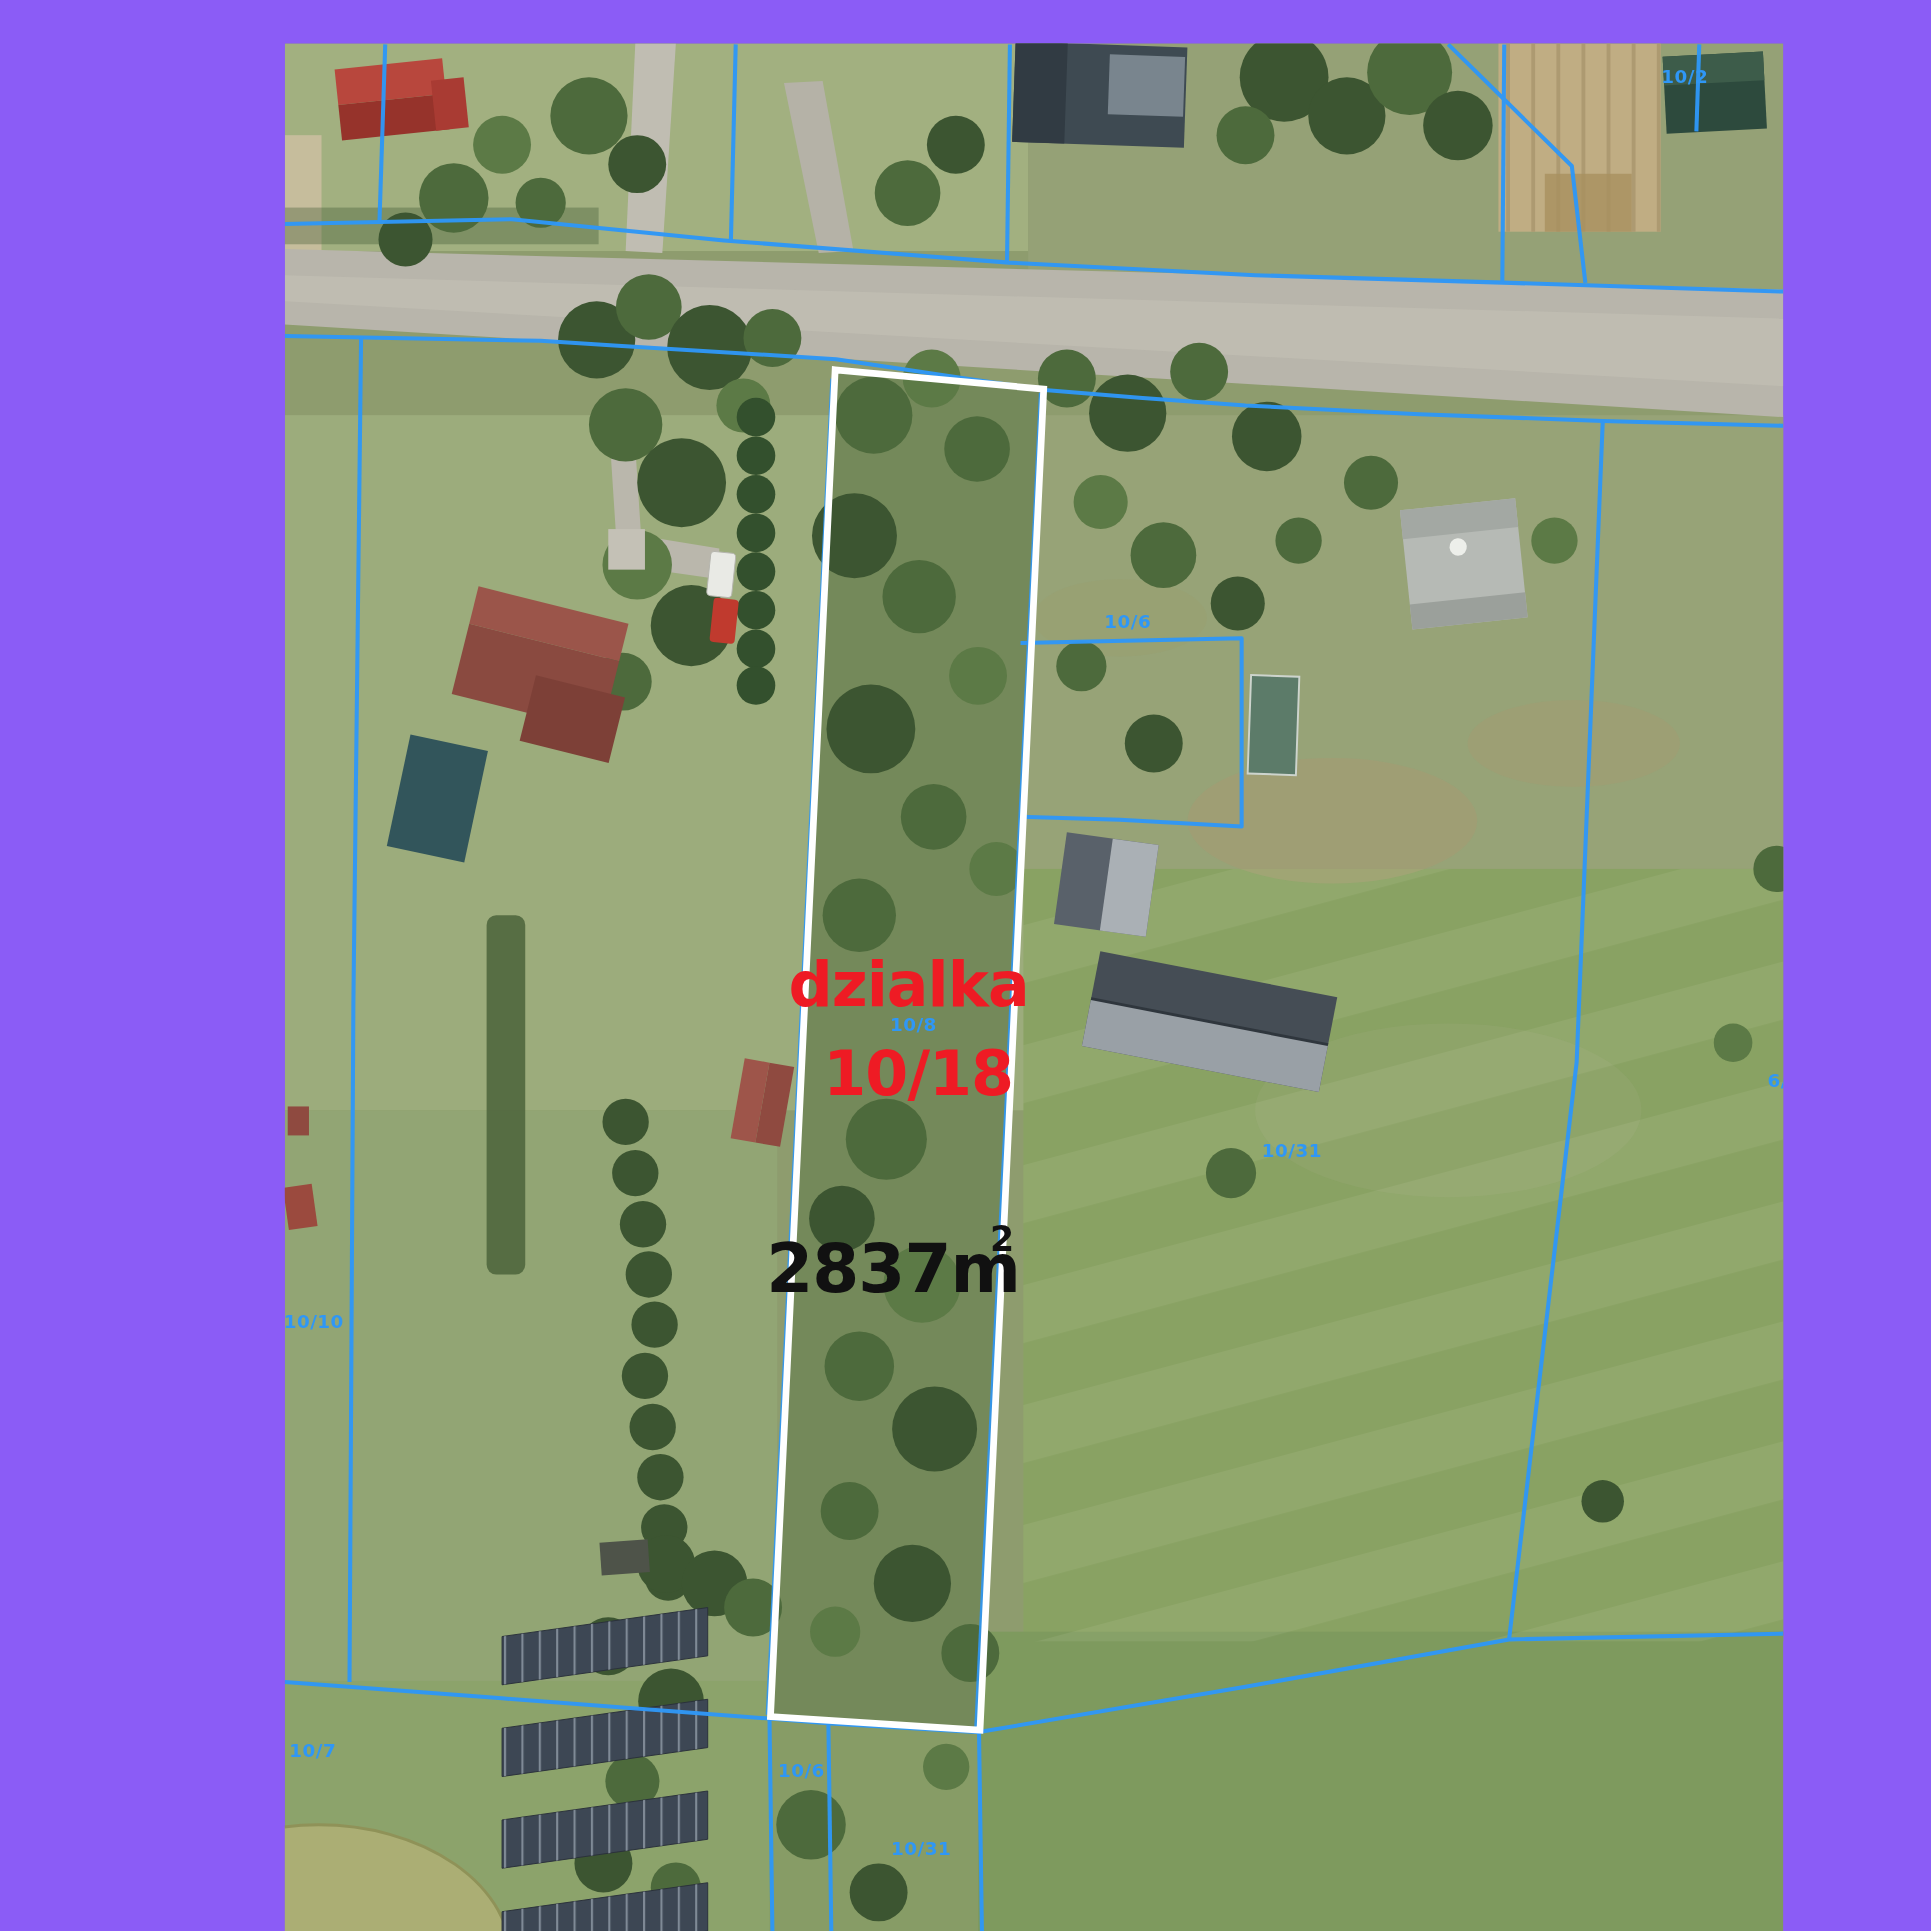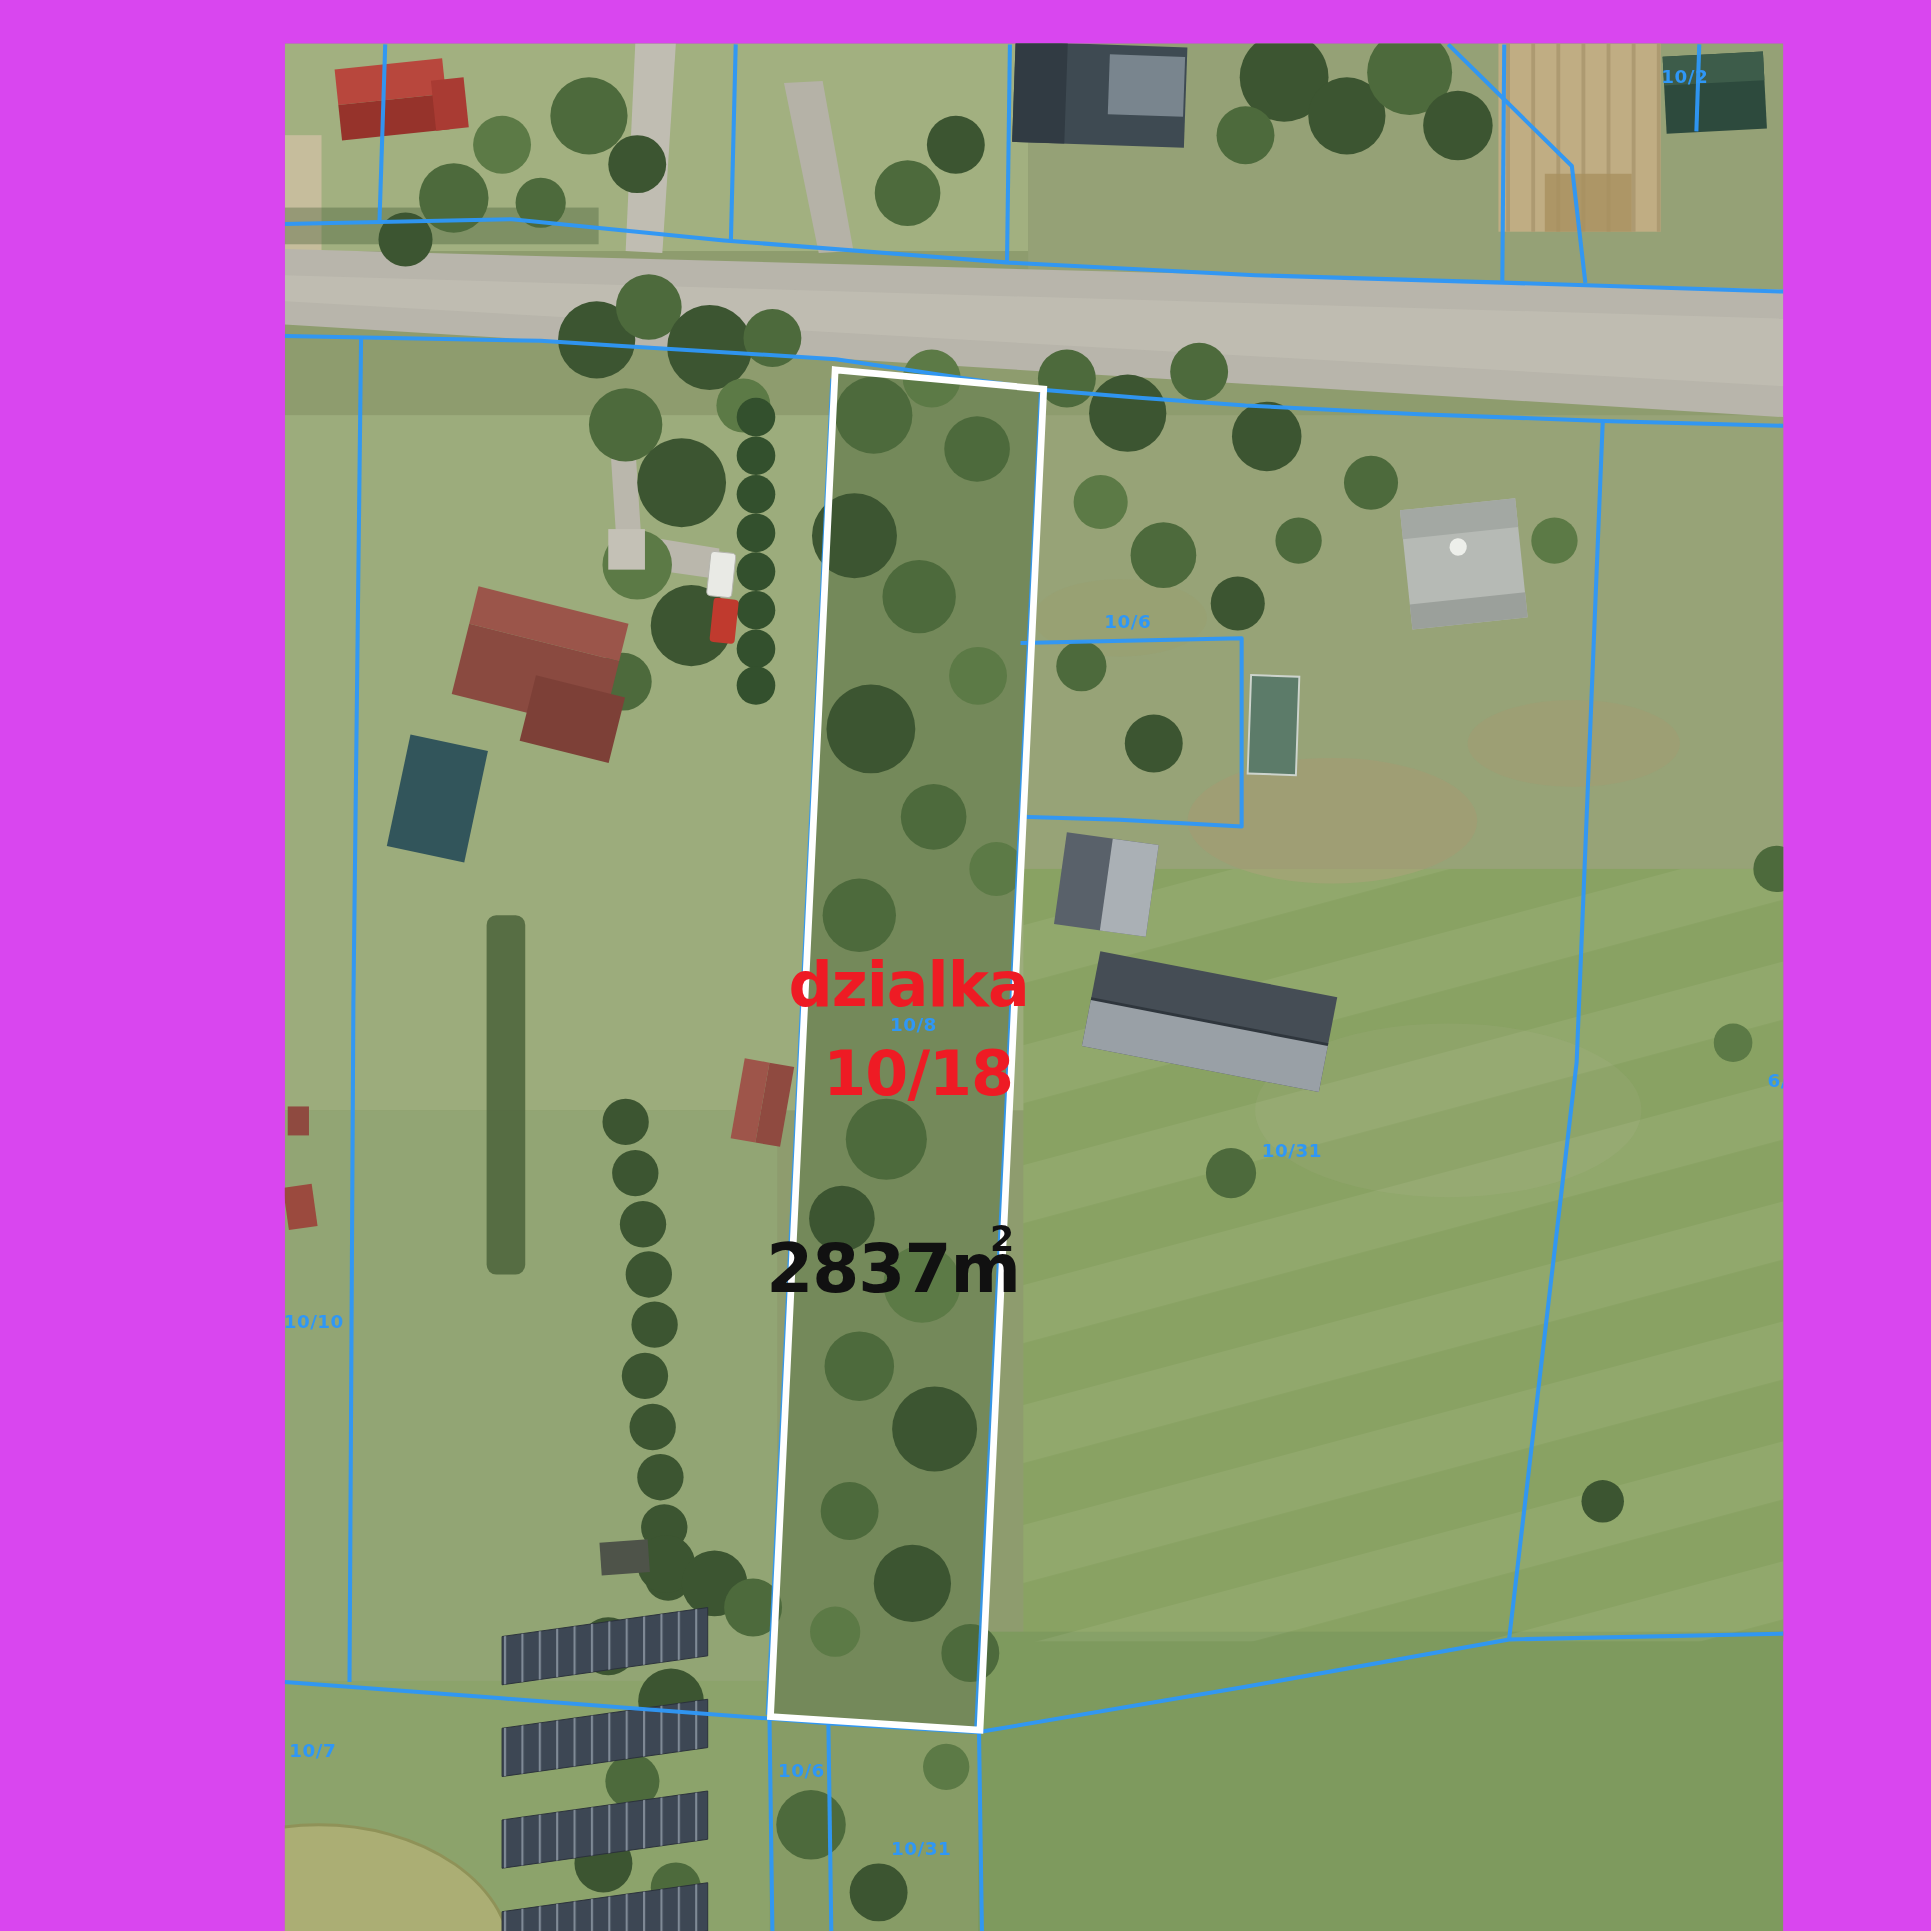--- a/index.html
+++ b/index.html
@@ -2,21 +2,21 @@
 <html style="--blue: #2f97f6; --red: #ee1b24; --dark: #111111; --white-outline: #ffffff;"><head>
 <meta charset="utf-8">
 <style>
   :root{
     --blue:#2f97f6;
     --red:#ee1b24;
     --dark:#111111;
     --white-outline:#ffffff;
   }
   html,body{margin:0;padding:0;background:#ffffff;font-family:"DejaVu Sans",sans-serif;}
-  .canvas{position:relative;width:1931px;height:1931px;background:#d946ef;overflow:hidden;}
+  .canvas{position:relative;width:1931px;height:1931px;background:#8b5cf6;overflow:hidden;}
   svg{display:block;}
   .cad{stroke:var(--blue);stroke-width:4.2;fill:none;stroke-linejoin:round;stroke-linecap:butt;opacity:.97;}
   .cad-under{stroke:var(--blue);stroke-width:4;fill:none;opacity:.9;}
   .parcel-outline{fill:none;stroke:var(--white-outline);stroke-width:7;stroke-linejoin:miter;}
   .blue-label{fill:var(--blue);font-weight:bold;font-size:19px;text-anchor:middle;letter-spacing:.5px;font-family:"DejaVu Sans",sans-serif;}
   .red-big{fill:var(--red);font-weight:bold;font-size:64px;text-anchor:middle;letter-spacing:-1px;}
   .black-big{fill:var(--dark);font-weight:bold;font-size:70px;text-anchor:middle;letter-spacing:-1px;}
   .black-sup{fill:var(--dark);font-weight:bold;font-size:36px;text-anchor:middle;}
   .t1{fill:#3c5531;} .t2{fill:#4d6a3c;} .t3{fill:#5c7a46;}
 </style>

